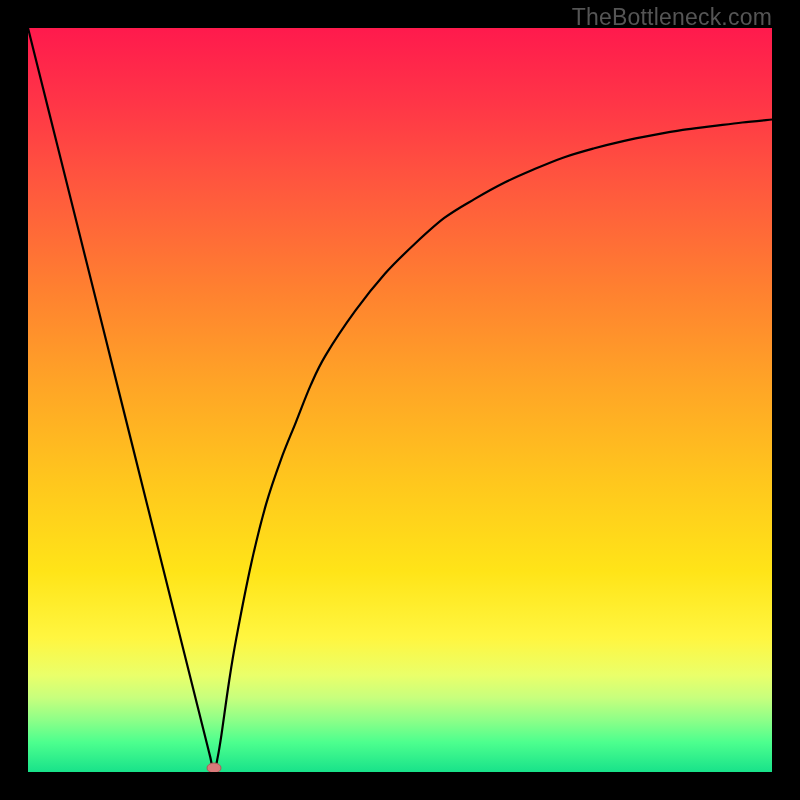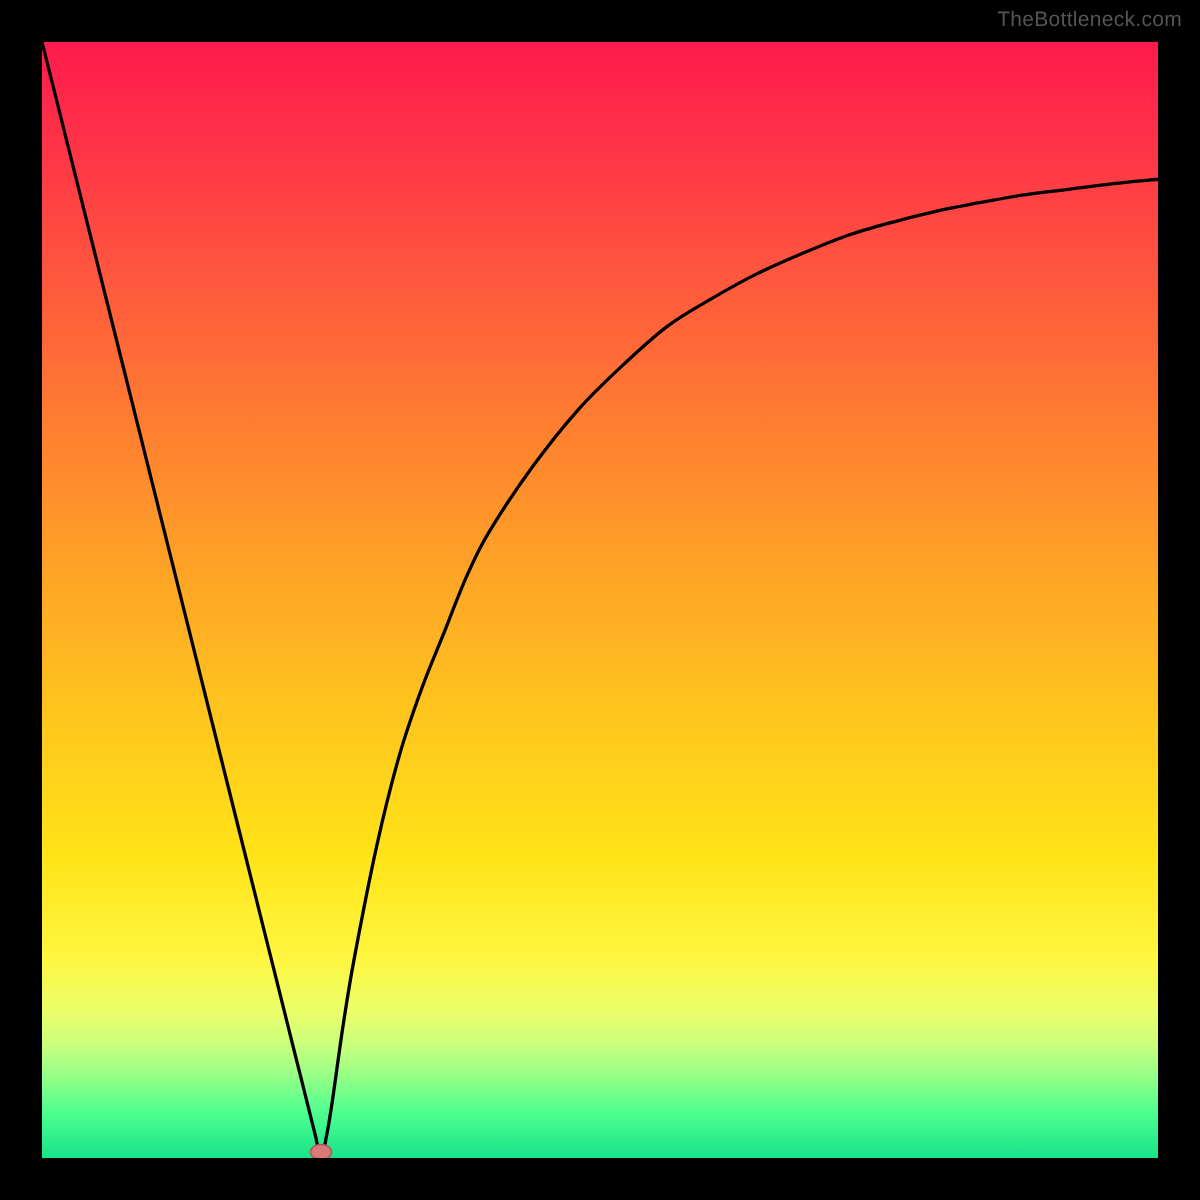--- a/index.html
+++ b/index.html
@@ -42,23 +42,23 @@
   .plot-area svg {
     position: absolute;
     left: 0;
     top: 0;
     width: 744px;
     height: 744px;
   }
   .watermark {
     position: absolute;
     top: 4px;
-    right: 12px;
+    right: 28px;
     color: #555;
-    font-size: 14px;
+    font-size: 23px;
     font-weight: 500;
     letter-spacing: 0.2px;
     user-select: none;
   }
 </style>
 </head>
 <body>
 
 <div class="frame">
   <div class="watermark">TheBottleneck.com</div>

